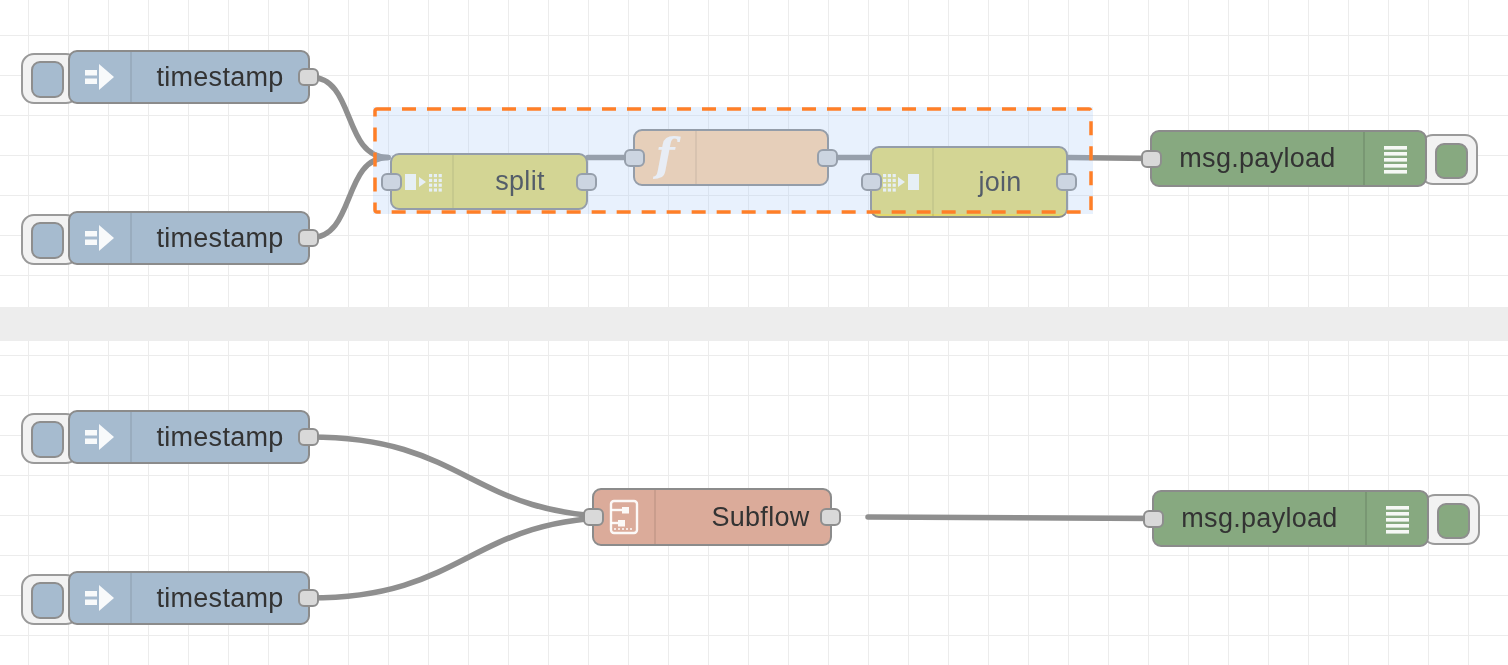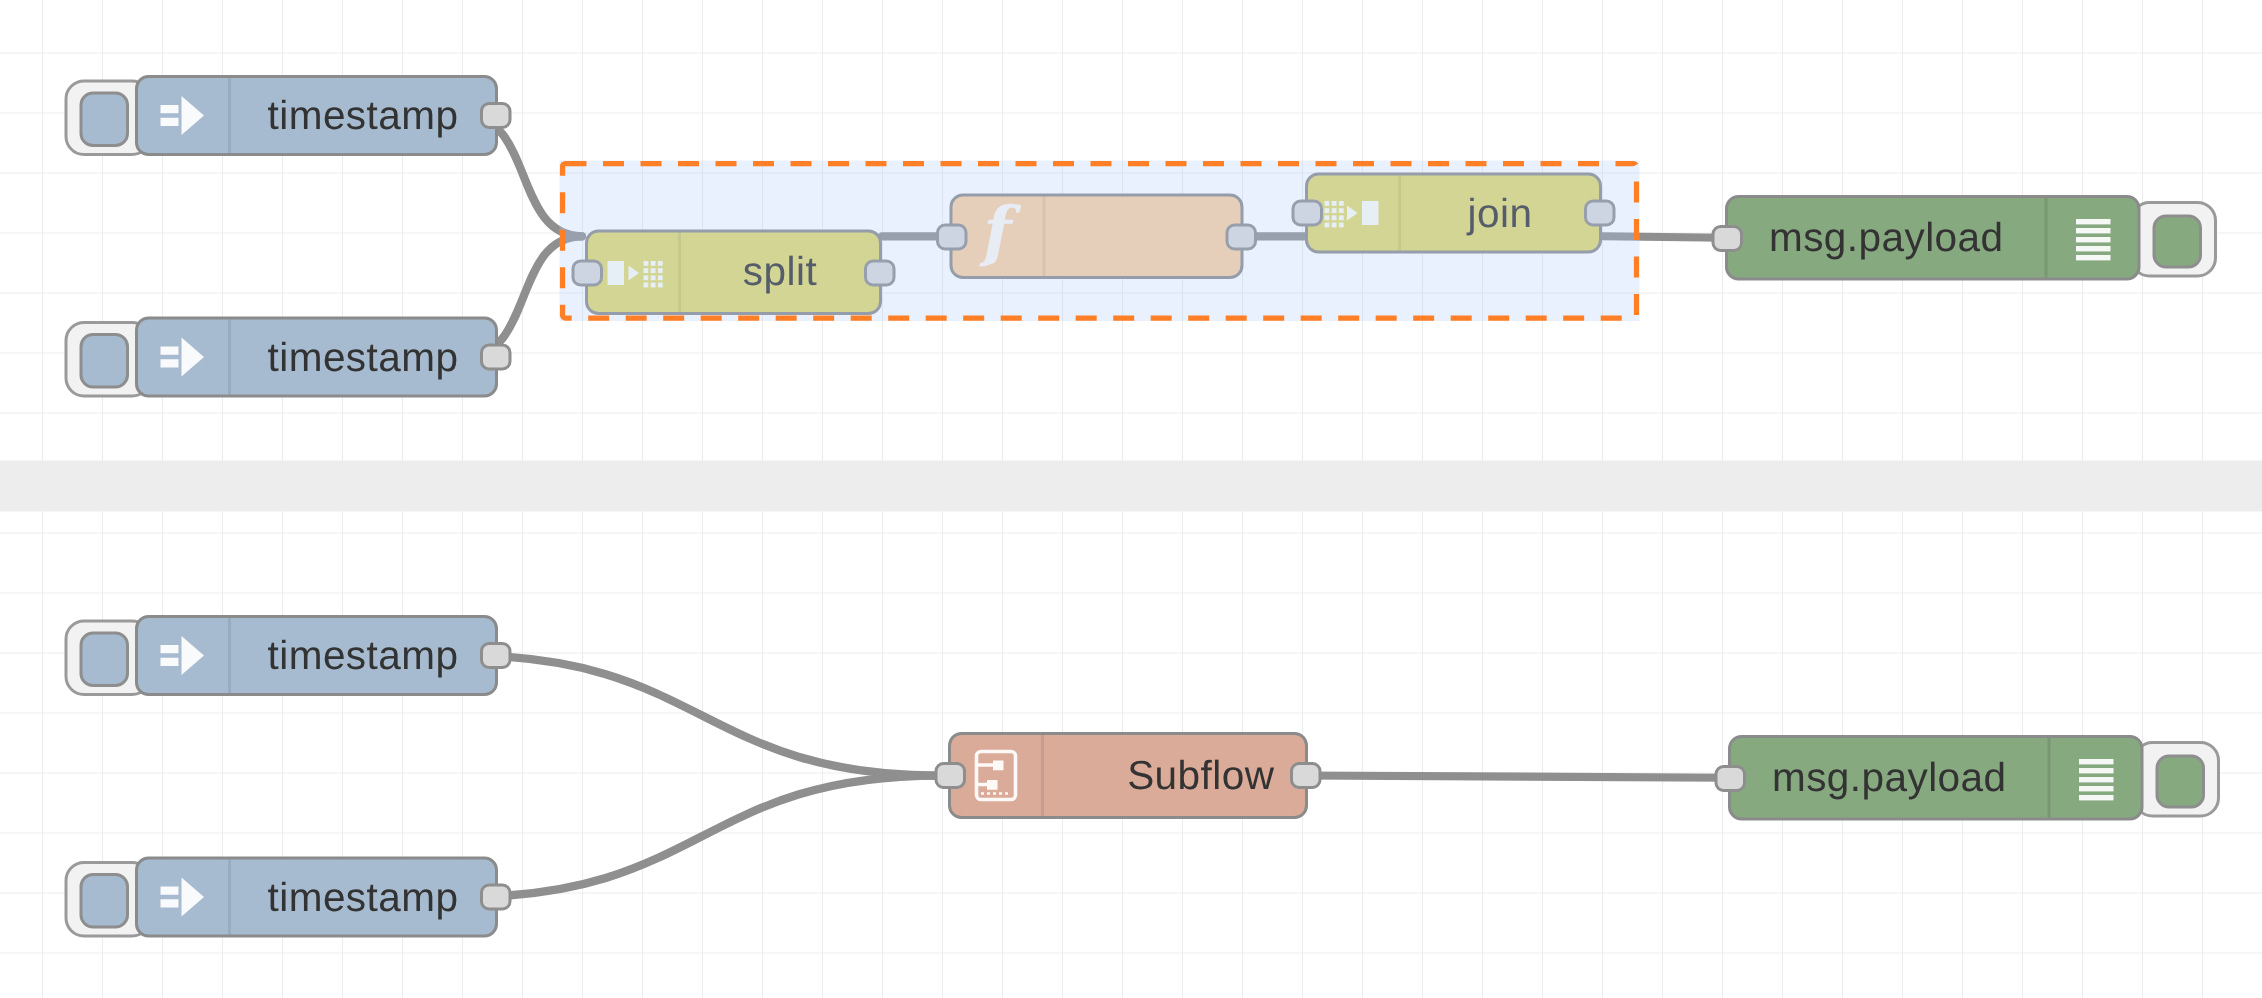--- a/index.html
+++ b/index.html
@@ -20,21 +20,21 @@
     position:absolute;left:0;top:307px;width:1508px;height:34px;
     background:#ededed;
   }
   .wires{position:absolute;left:0;top:0;}
   .wire{stroke:#8f8f8f;stroke-width:5.5;fill:none;stroke-linecap:round;}
 
   .node{
     position:absolute;display:flex;align-items:stretch;
     border:2px solid #8b8b8b;border-radius:9px;box-sizing:border-box;
   }
-  .n-inject{background:#a6bbcf;margin-left:22px;}
+  .n-inject{background:#a6bbcf;}
   .n-splitjoin{background:#e2d96e;}
   .n-function{background:#fdd0a2;}
   .n-debug{background:#87a980;text-align:right;}
   .n-subflow{background:#dbab9a;}
 
   .icon-region{
     width:60px;flex:none;display:flex;align-items:center;justify-content:center;
     border-right:2px solid rgba(0,0,0,0.08);
   }
   .icon-right .icon-region{border-right:none;border-left:2px solid rgba(0,0,0,0.10);}
@@ -154,21 +154,21 @@
 
   <div class="node n-function" style="left:633px;top:129px;width:196px;height:57px;">
     <span class="icon-region">
       <span class="fn-glyph">f</span>
     </span>
     <span class="label"></span>
     <span class="port port-in"></span>
     <span class="port port-out"></span>
   </div>
 
-  <div class="node n-splitjoin" style="left:870px;top:115px;width:198px;height:54px;text-align:center;">
+  <div class="node n-splitjoin" style="left:870px;top:146px;width:198px;height:72px;text-align:center;">
     <span class="icon-region">
       <svg class="node-icon" width="40" height="40" viewBox="0 0 40 40">
         <g fill="rgba(255,255,255,0.92)">
           <rect x="1" y="12" width="3.2" height="3.2"></rect>
             <rect x="5.8" y="12" width="3.2" height="3.2"></rect>
             <rect x="10.6" y="12" width="3.2" height="3.2"></rect>
           <rect x="1" y="16.8" width="3.2" height="3.2"></rect>
             <rect x="5.8" y="16.8" width="3.2" height="3.2"></rect>
             <rect x="10.6" y="16.8" width="3.2" height="3.2"></rect>
           <rect x="1" y="21.6" width="3.2" height="3.2"></rect>
@@ -233,21 +233,21 @@
           <rect x="5" y="13" width="12" height="5.5"></rect>
           <rect x="5" y="21.5" width="12" height="5.5"></rect>
           <polygon points="19,7 34,20 19,33"></polygon>
         </g>
       </svg>
     </span>
     <span class="label">timestamp</span>
     <span class="port port-out"></span>
   </div>
 
-  <div class="node n-subflow" style="left:632px;top:488px;width:240px;height:58px;gap:35px;">
+  <div class="node n-subflow" style="left:592px;top:488px;width:240px;height:58px;gap:35px;">
     <span class="icon-region">
       <svg class="node-icon" width="40" height="40" viewBox="0 0 40 40">
         <g stroke="rgba(255,255,255,0.92)" stroke-width="2.4" fill="none">
           <rect x="7" y="4" width="26" height="32" rx="3"></rect>
           <line x1="7" y1="13" x2="18" y2="13"></line>
           <line x1="7" y1="26" x2="14" y2="26"></line>
           <line x1="10" y1="32" x2="30" y2="32" stroke-width="1.6" stroke-dasharray="2 2"></line>
         </g>
         <g fill="rgba(255,255,255,0.92)">
           <rect x="18" y="10" width="7" height="6.5"></rect>

